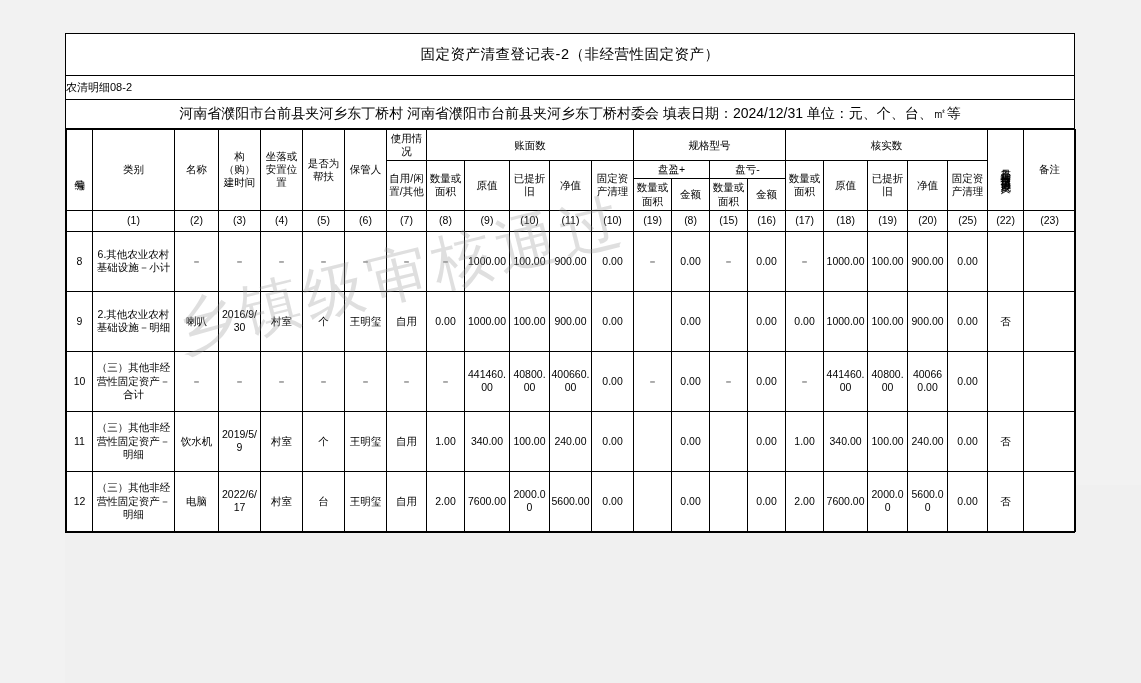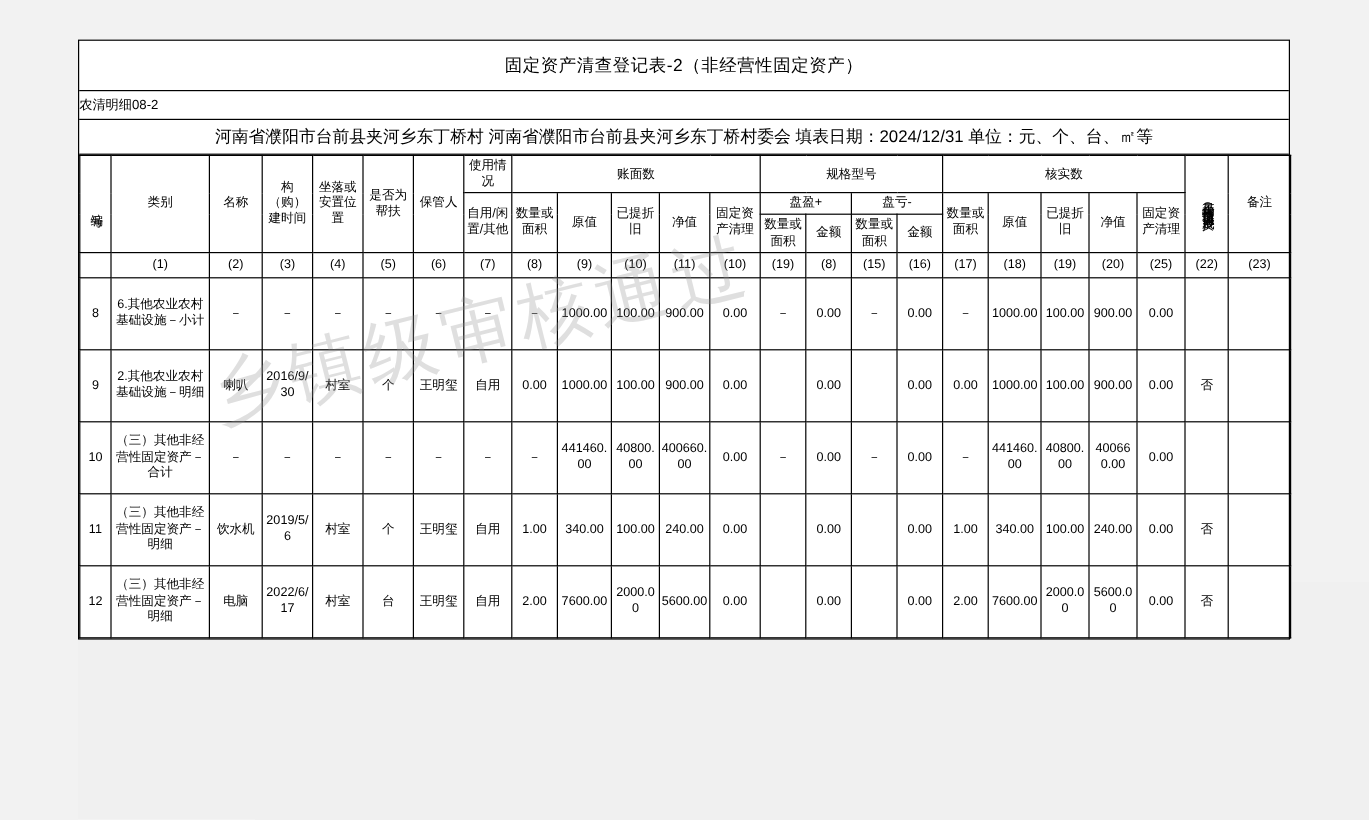--- a/index.html
+++ b/index.html
@@ -293,21 +293,21 @@
             <td>40800.00</td>
             <td>400660.00</td>
             <td>0.00</td>
             <td></td>
             <td></td>
           </tr>
           <tr class="datarow">
             <td>11</td>
             <td class="cat">（三）其他非经营性固定资产－明细</td>
             <td>饮水机</td>
-            <td>2019/5/6</td>
+            <td>2019/5/9</td>
             <td>村室</td>
             <td>个</td>
             <td>王明玺</td>
             <td>自用</td>
             <td>1.00</td>
             <td>340.00</td>
             <td>100.00</td>
             <td>240.00</td>
             <td>0.00</td>
             <td></td>

